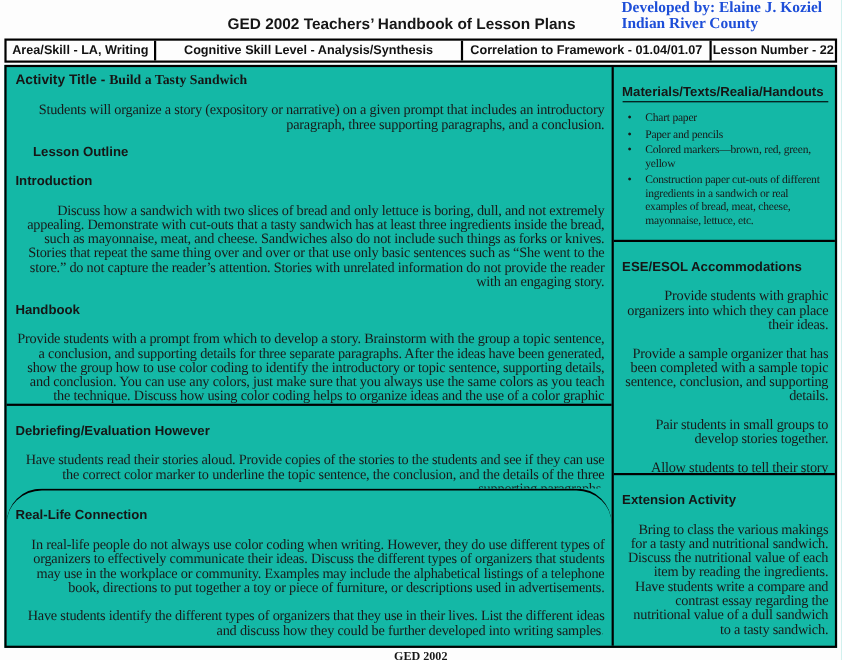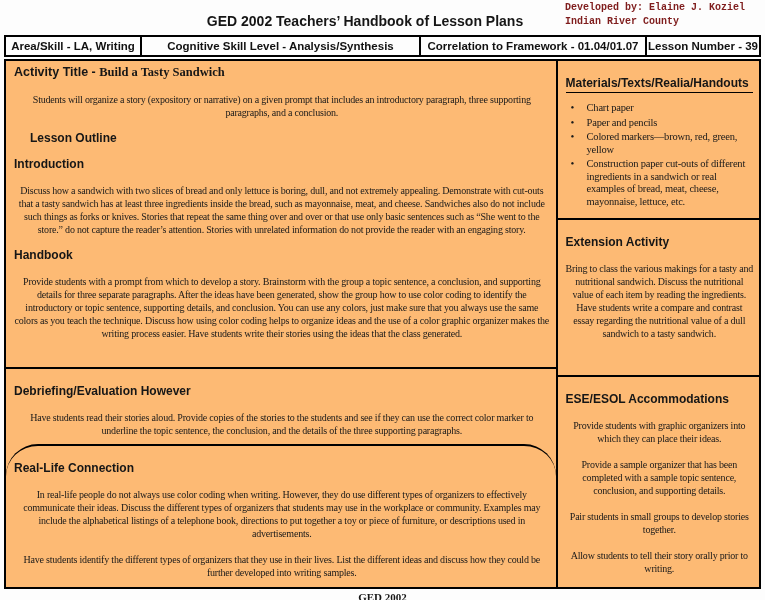--- a/index.html
+++ b/index.html
@@ -8,52 +8,52 @@
     color:#111;font-family:"Liberation Serif",serif;overflow:hidden;
   }
   
   .topbar{position:relative;height:29px;}
   .page-title{
     position:absolute;left:0;top:13px;width:730px;text-align:center;
     font-family:"Liberation Sans",sans-serif;font-weight:bold;font-size:14px;color:#161616;
   }
   .developed-by{
     position:absolute;left:565px;top:1px;
-    font-family:Liberation Mono, monospace;font-weight:bold;font-size:10px;line-height:14px;color:#7f1d1d;
+    font-family:Liberation Serif, serif;font-weight:bold;font-size:14px;line-height:14px;color:#1d4ed8;
   }
   
   .strip{
     margin:6px 4px 2px 4px;display:flex;border:2px solid #000;height:18px;
     font-family:"Liberation Sans",sans-serif;font-weight:bold;font-size:11.5px;
   }
   .strip-cell{
     display:flex;align-items:center;justify-content:center;
     border-right:2px solid #000;white-space:nowrap;overflow:hidden;text-align:right;
   }
   .strip-cell:last-child{border-right:none;}
   .sc1{width:134px;} .sc2{width:277px;} .sc3{width:224px;} .sc4{flex:1;}
   
   .main{
-    margin:0 4px;display:flex;border:2px solid #000;height:526px;background:#fdba74;
+    margin:0 4px;display:flex;border:2px solid #000;height:526px;background:#14b8a6;
   }
   .col-left{width:551px;display:flex;flex-direction:column;}
   .col-right{width:202px;border-left:2px solid #000;display:flex;flex-direction:column;}
   .sec{overflow:hidden;padding:3px 6px 0 8px;}
   .sec.bt{border-top:2px solid #000;}
   .ls1{height:303px;} .ls2{height:72px;} .ls3{flex:1;border-radius:32px;}
   .rs1{height:154px;} .rs2{height:152px;} .rs3{flex:1;}
   
   h2{
     margin:12px 0 10px 0;font-family:"Liberation Sans",sans-serif;font-weight:bold;
     font-size:12px;line-height:14px;color:#161616;
   }
   h2.tight{margin-bottom:0;padding-left:16px;}
   .body-text{
-    margin:13px 0 10px 0;font-size:10px;line-height:13px;letter-spacing:-0.2px;
-    color:#191919;text-align:center;
+    margin:13px 0 10px 0;font-size:13px;line-height:13px;letter-spacing:-0.2px;
+    color:#191919;text-align:right;
   }
   .activity-title{margin:1px 0 10px 0;font-size:12.5px;line-height:15px;}
   .activity-title .lbl{font-family:"Liberation Sans",sans-serif;font-weight:bold;color:#161616;}
   .activity-title .val{font-family:"Liberation Serif",serif;font-weight:bold;color:#161616;}
   .materials-heading{
     border-bottom:1.5px solid #000;padding-bottom:2px;margin-bottom:9px;
   }
   ul.materials{margin:0;padding:0;list-style:none;}
   ul.materials li{
     position:relative;padding-left:21px;margin-bottom:2px;
@@ -75,21 +75,21 @@
     <div class="developed-by">
       <div>Developed by: Elaine J. Koziel</div>
       <div>Indian River County</div>
     </div>
   </div>
 
   <div class="strip">
     <div class="strip-cell sc1">Area/Skill - LA, Writing</div>
     <div class="strip-cell sc2">Cognitive Skill Level - Analysis/Synthesis</div>
     <div class="strip-cell sc3">Correlation to Framework  - 01.04/01.07</div>
-    <div class="strip-cell sc4">Lesson Number - 39</div>
+    <div class="strip-cell sc4">Lesson Number - 22</div>
   </div>
 
   <div class="main">
 
     <div class="col-left">
 
       <div class="sec ls1">
         <p class="activity-title">
           <span class="lbl">Activity Title - </span><span class="val">Build a Tasty Sandwich</span>
         </p>
@@ -119,31 +119,31 @@
       <div class="sec rs1">
         <h2 class="materials-heading">Materials/Texts/Realia/Handouts</h2>
         <ul class="materials">
           <li><span class="bullet">•</span><span>Chart paper</span></li>
           <li><span class="bullet">•</span><span>Paper and pencils</span></li>
           <li><span class="bullet">•</span><span>Colored markers—brown, red, green, yellow</span></li>
           <li><span class="bullet">•</span><span>Construction paper cut-outs of different ingredients in a sandwich or real examples of bread, meat, cheese, mayonnaise, lettuce, etc.</span></li>
         </ul>
       </div>
 
-      <div class="sec bt rs2">
-        <h2>Extension Activity</h2>
-        <p class="body-text">Bring to class the various makings for a tasty and nutritional sandwich. Discuss the nutritional value of each item by reading the ingredients. Have students write a compare and contrast essay regarding the nutritional value of a dull sandwich to a tasty sandwich.</p>
-      </div>
-
       <div class="sec bt rs3">
         <h2>ESE/ESOL Accommodations</h2>
         <p class="body-text">Provide students with graphic organizers into which they can place their ideas.</p>
         <p class="body-text">Provide a sample organizer that has been completed with a sample topic sentence, conclusion, and supporting details.</p>
         <p class="body-text">Pair students in small groups to develop stories together.</p>
         <p class="body-text">Allow students to tell their story orally prior to writing.</p>
+      </div>
+
+      <div class="sec bt rs2">
+        <h2>Extension Activity</h2>
+        <p class="body-text">Bring to class the various makings for a tasty and nutritional sandwich. Discuss the nutritional value of each item by reading the ingredients. Have students write a compare and contrast essay regarding the nutritional value of a dull sandwich to a tasty sandwich.</p>
       </div>
 
     </div>
   </div>
 
   <div class="footer">GED 2002</div>
 
 </div>
 
 </body></html>

